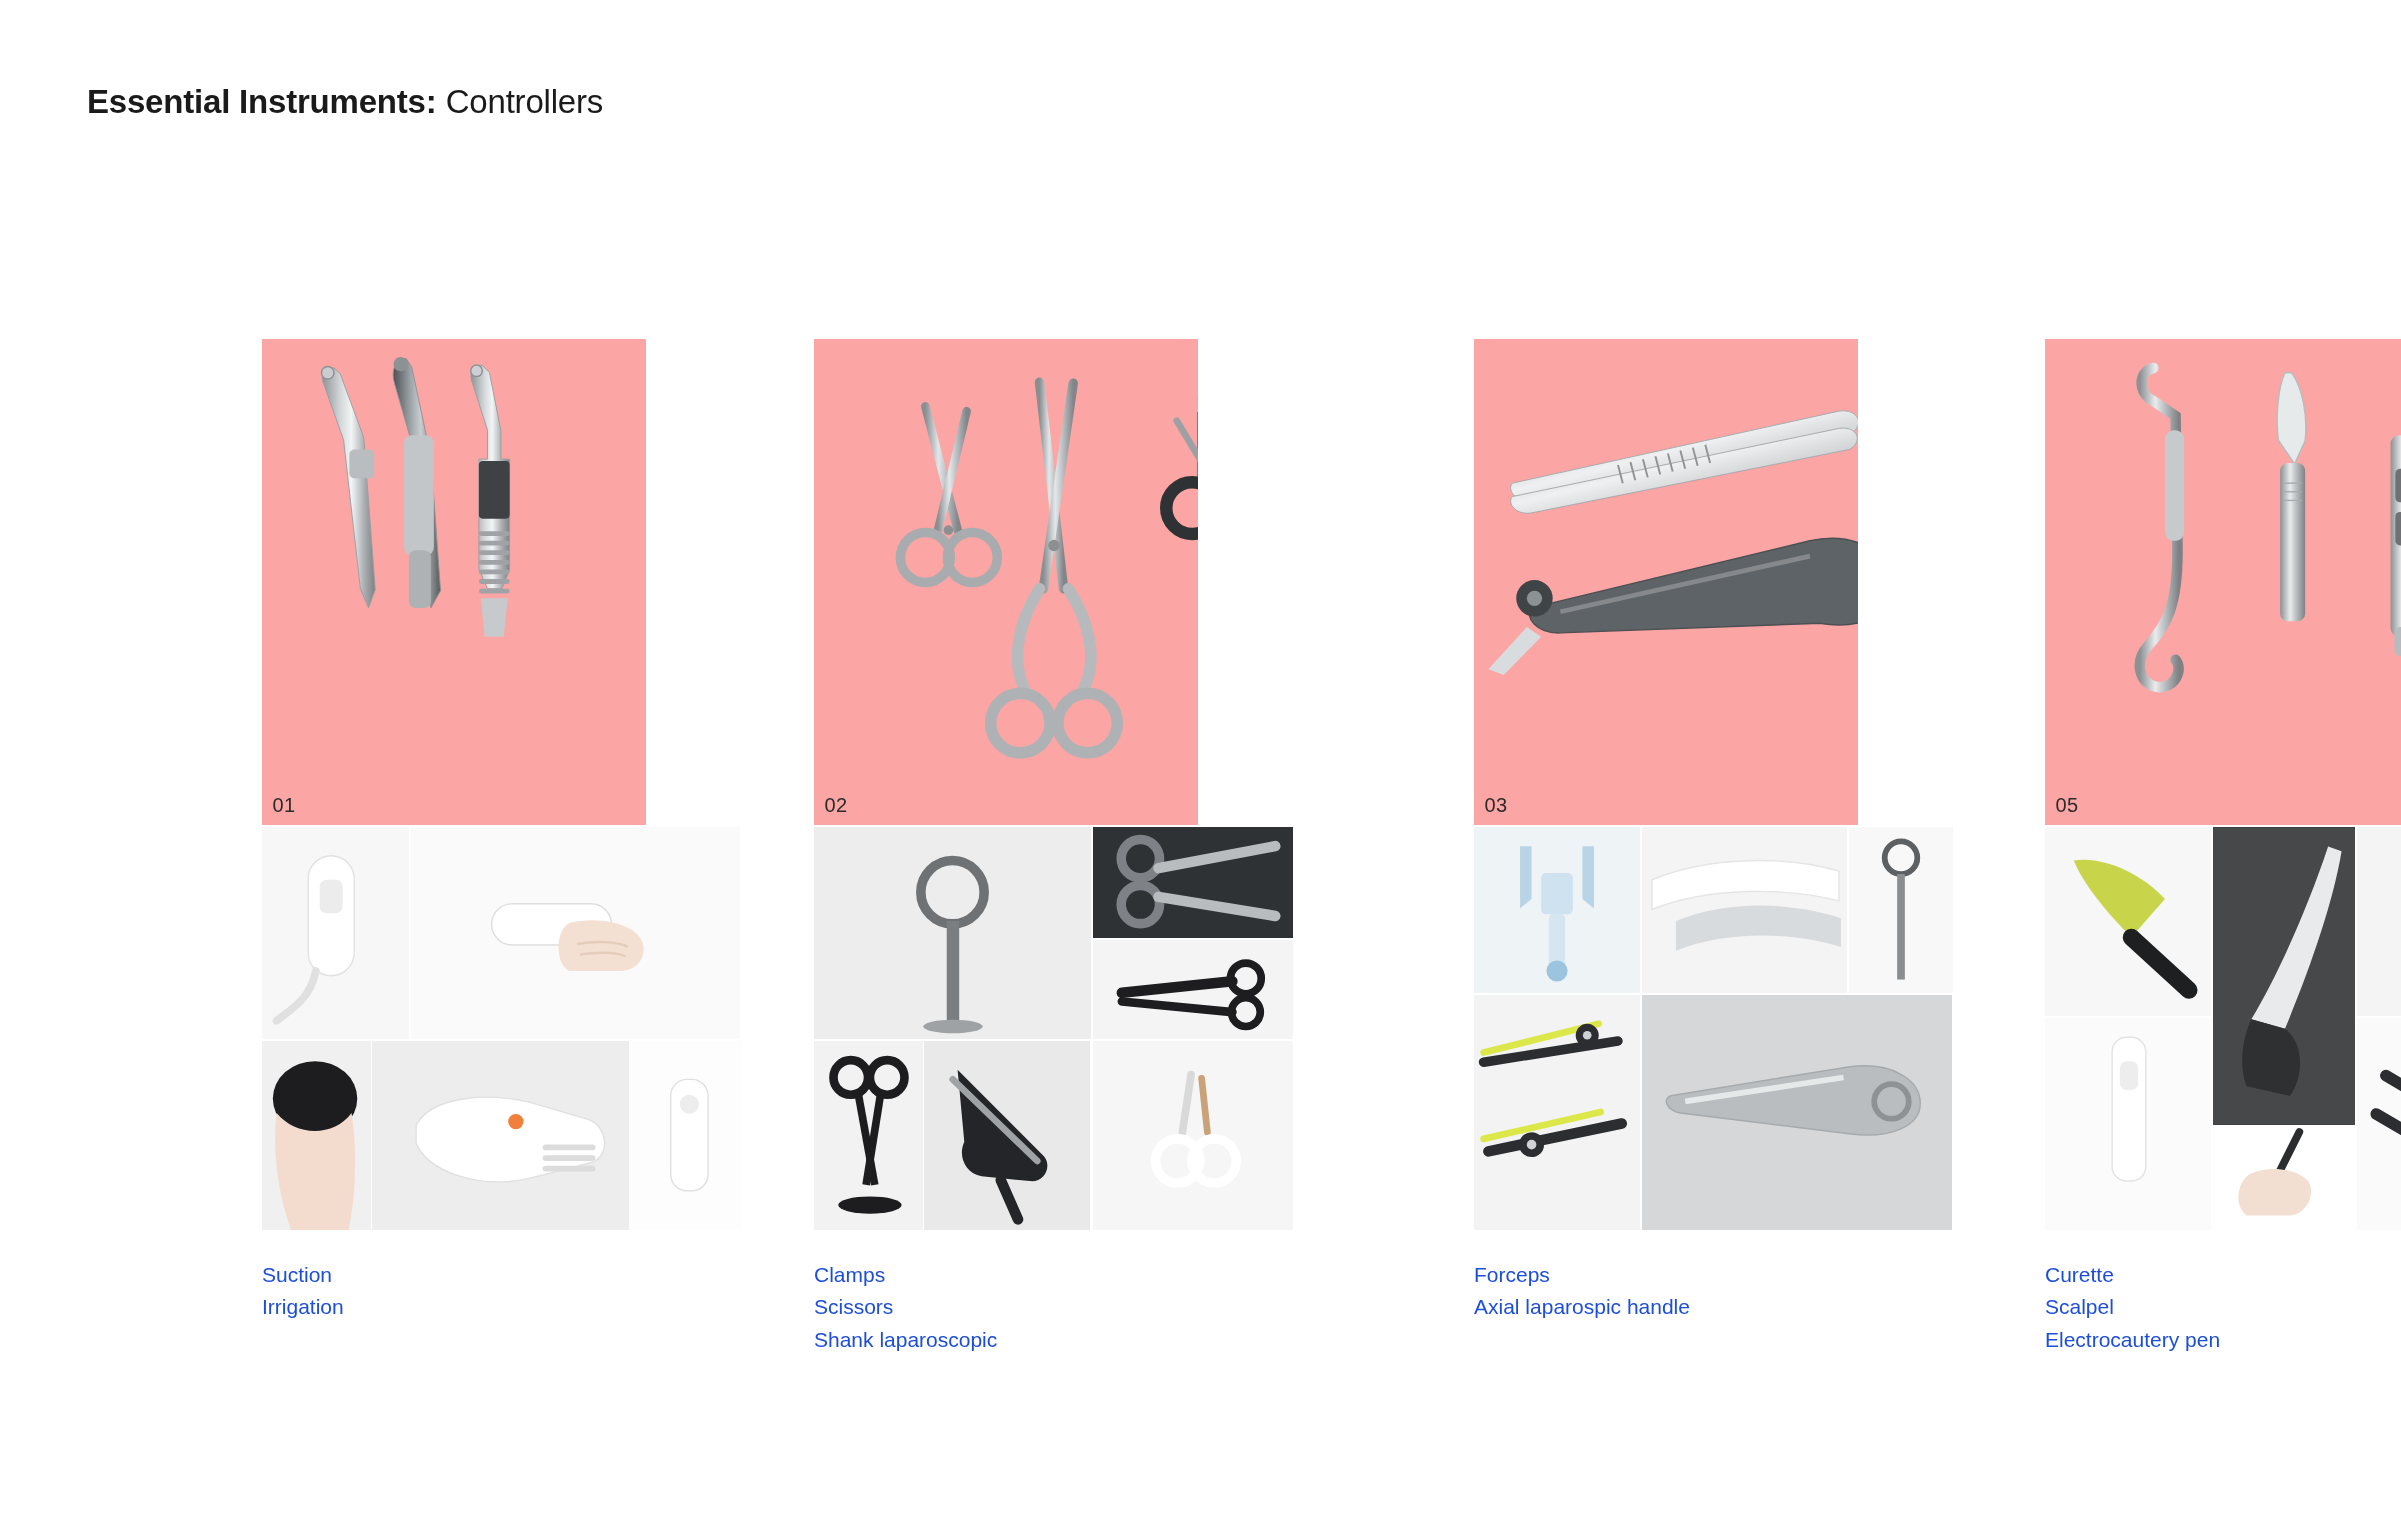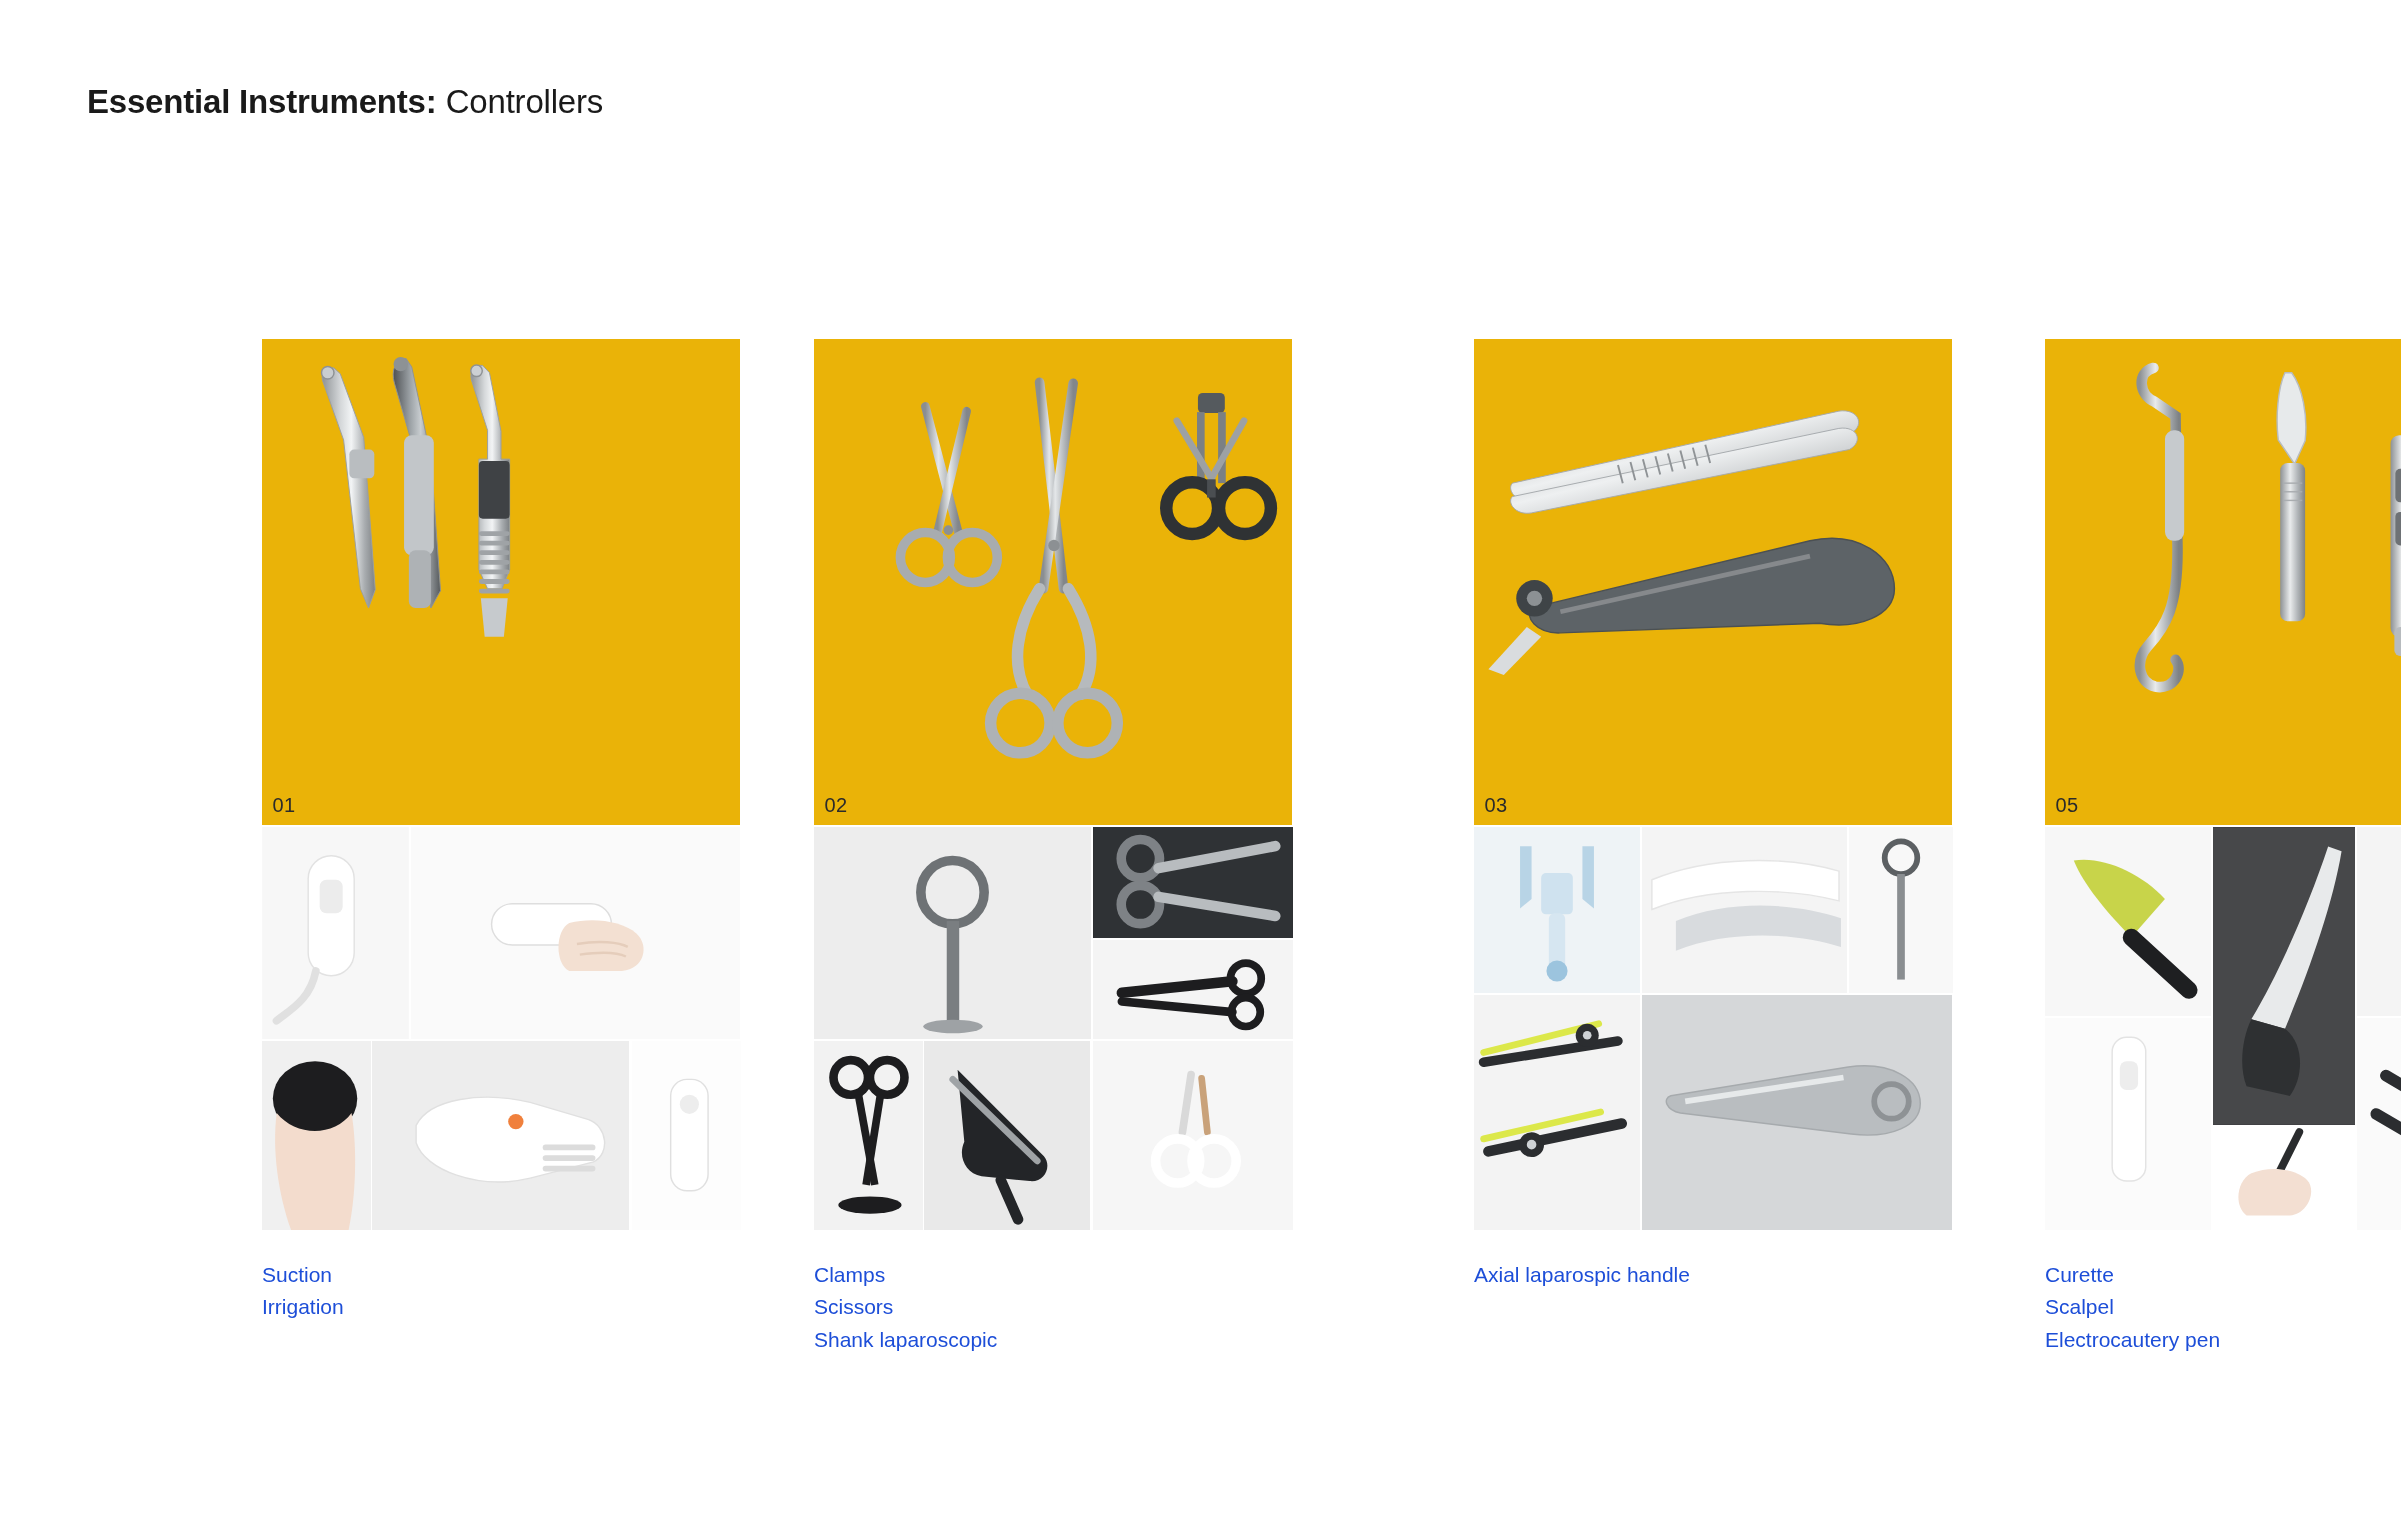--- a/index.html
+++ b/index.html
@@ -48,23 +48,23 @@
     width: 478px;
   }
   .col-0 { left: 262px; }
   .col-1 { left: 814px; }
   .col-2 { left: 1450px; padding-left: 24px; }
   .col-3 { left: 2045px; }
 
   
   .hero {
     position: relative;
-    width: 478px;
+    width: 384px;
     height: 486px;
-    background: #eab308;
+    background: #fca5a5;
     overflow: hidden;
   }
   .hero-num {
     position: absolute;
     left: 10.6px;
     bottom: 7.7px;
     font-size: 20px;
     color: #2b2b2b;
     letter-spacing: 0.2px;
   }
@@ -380,20 +380,21 @@
         <svg width="310" height="235" viewBox="0 0 646 490">
           <rect width="646" height="490" fill="#d5d7d9"></rect>
           <path d="M60 210 L 430 150 C 520 138 580 176 580 226 C 580 272 520 300 436 290 L 80 246 C 50 240 42 216 60 210 Z" fill="#b9bdc0" stroke="#a6aaad" stroke-width="3"></path>
           <path d="M90 222 L 420 172" stroke="#e6e9ea" stroke-width="12" fill="none"></path>
           <circle cx="520" cy="222" r="36" fill="none" stroke="#8e9295" stroke-width="12"></circle>
         </svg>
       </div>
     </div>
 
     <div class="caption">
+      <div>Forceps</div>
       <div>Axial laparospic handle</div>
     </div>
   </div>
 
   <div class="column col-3">
     <div class="hero">
       <svg width="478" height="486" viewBox="0 0 996 1012">
         <defs>
           <linearGradient id="g4" x1="0" y1="0" x2="1" y2="0">
             <stop offset="0%" stop-color="#8d9194"></stop>

